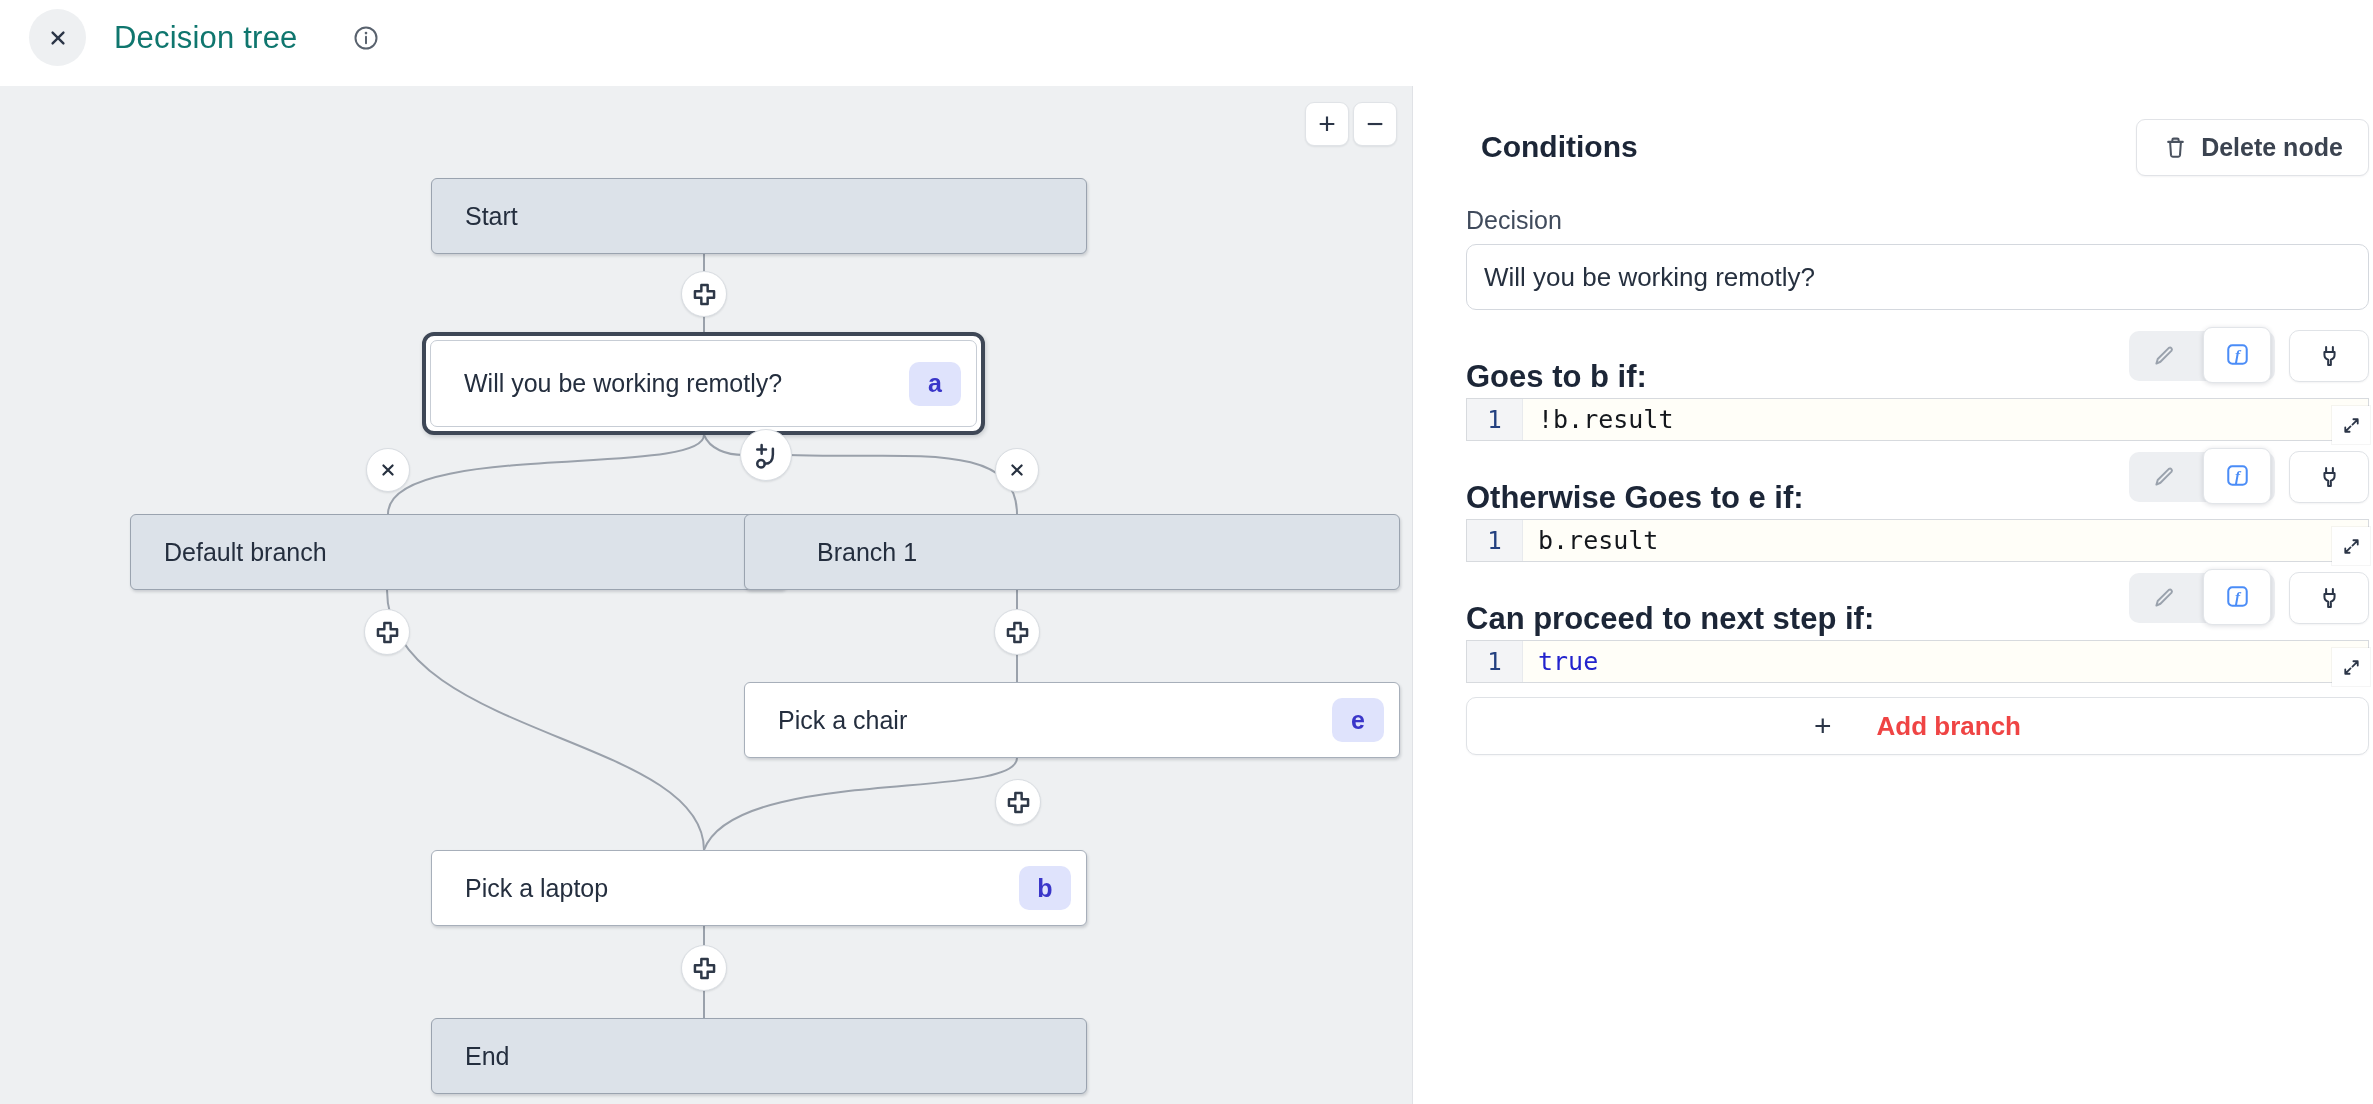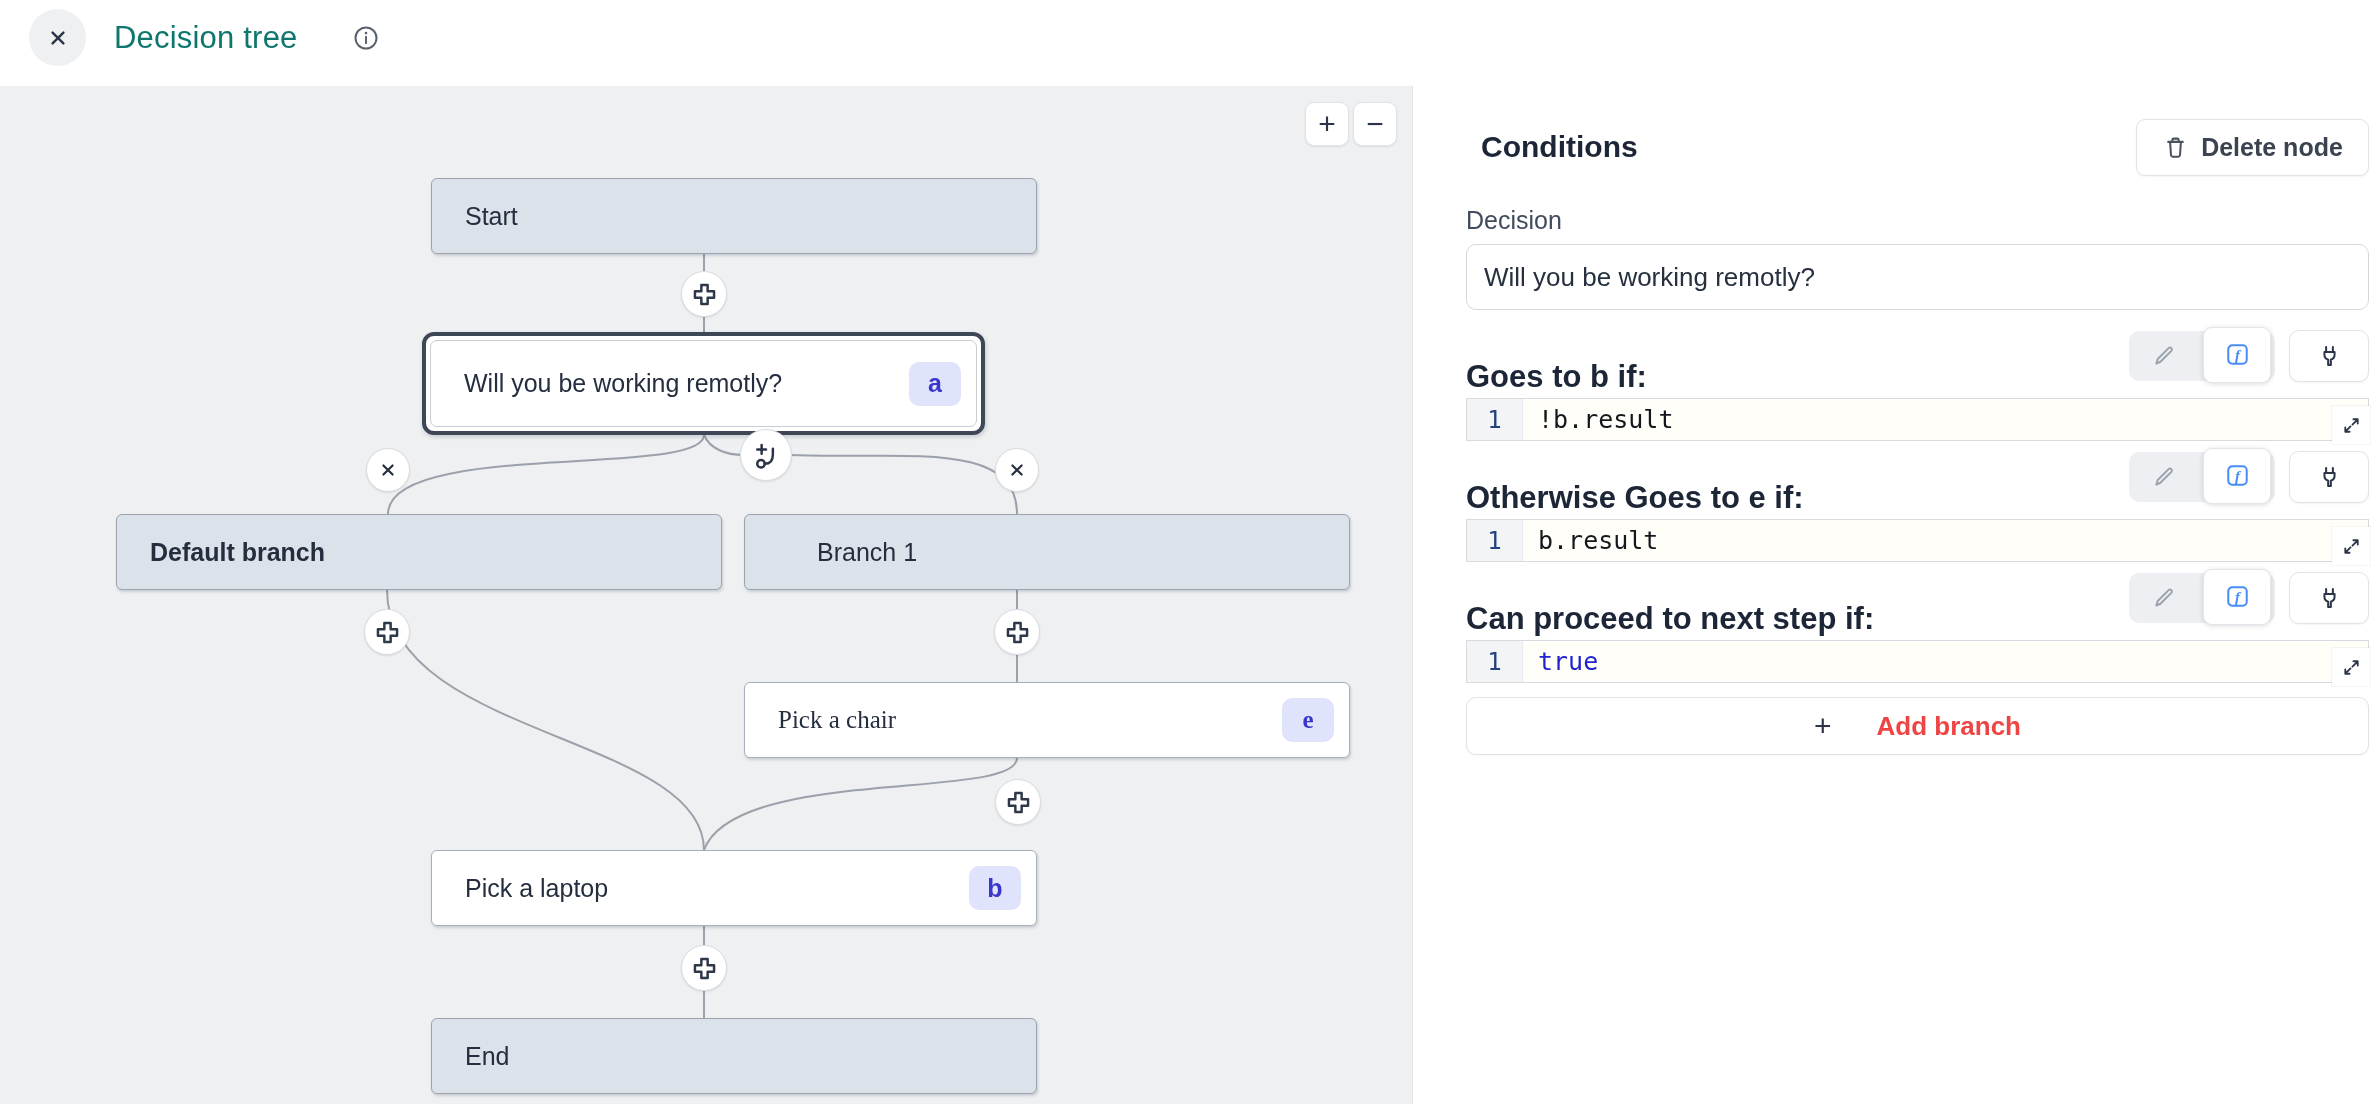--- a/index.html
+++ b/index.html
@@ -10,21 +10,21 @@
   .header{position:absolute;left:0;top:0;width:2373px;height:86px;background:#fff;}
   .close-btn{position:absolute;left:29px;top:9px;width:57px;height:57px;border-radius:50%;
     background:#eef0f2;display:flex;align-items:center;justify-content:center;cursor:pointer;}
   .page-title{position:absolute;left:114px;top:20px;font-size:31px;font-weight:normal;color:#0f766e;letter-spacing:.2px;}
   .info-ic{position:absolute;left:352px;top:24px;width:28px;height:28px;}
 
   
   .canvas{position:absolute;left:0;top:86px;width:1412px;height:1018px;background:#eef0f2;
     border-right:1px solid #e0e2e6;}
   .edges{position:absolute;left:0;top:0;}
-  .node{position:absolute;width:606px;height:76px;border-radius:6px;display:flex;align-items:center;
+  .node{position:absolute;width:656px;height:76px;border-radius:6px;display:flex;align-items:center;
     box-sizing:border-box;font-size:25px;color:#242e3e;box-shadow:1px 2px 3px rgba(40,50,60,.18);cursor:pointer;}
   .node-gray{background:#dce2e9;border:1.5px solid #9aa3af;}
   .node-white{background:#ffffff;border:1.5px solid #a7afba;}
   .node-label{padding-left:33px;flex:1;}
   .badge{width:52px;height:44px;margin-right:15px;border-radius:10px;background:#dfe3fc;color:#3a36c9;
     font-weight:bold;font-size:25px;display:flex;align-items:center;justify-content:center;}
   .sel-node{position:absolute;left:422px;top:246px;width:563px;height:103px;box-sizing:border-box;
     border:4px solid #3e4756;border-radius:12px;background:#fff;padding:4px;cursor:pointer;
     box-shadow:1px 2px 4px rgba(40,50,60,.2);}
   .sel-inner{width:100%;height:100%;box-sizing:border-box;border:1px solid #c7cdd5;border-radius:7px;
@@ -109,29 +109,29 @@
       <span class="node-label">Start</span>
     </div>
 
     <div class="sel-node">
       <div class="sel-inner">
         <span class="node-label">Will you be working remotly?</span>
         <span class="badge">a</span>
       </div>
     </div>
 
-    <div class="node node-gray" style="left:116px;top:428px;font-weight:bold;">
+    <div class="node node-gray" style="left:130px;top:428px;">
       <span class="node-label">Default branch</span>
     </div>
 
     <div class="node node-gray" style="left:744px;top:428px;padding-left:39px;">
       <span class="node-label">Branch 1</span>
     </div>
 
-    <div class="node node-white" style="left:744px;top:596px;font-family:Liberation Serif, serif;">
+    <div class="node node-white" style="left:744px;top:596px;">
       <span class="node-label">Pick a chair</span>
       <span class="badge">e</span>
     </div>
 
     <div class="node node-white" style="left:431px;top:764px;">
       <span class="node-label">Pick a laptop</span>
       <span class="badge">b</span>
     </div>
 
     <div class="node node-gray" style="left:431px;top:932px;">

